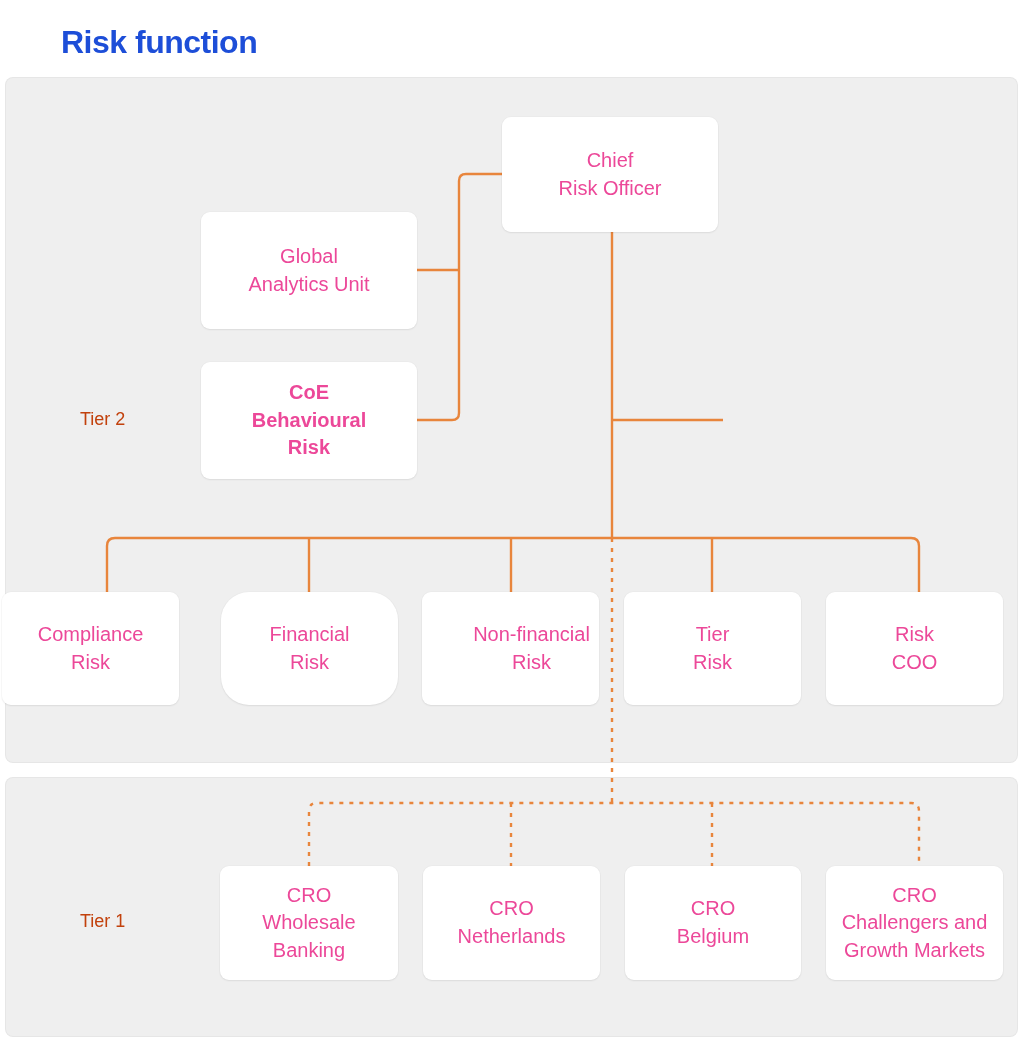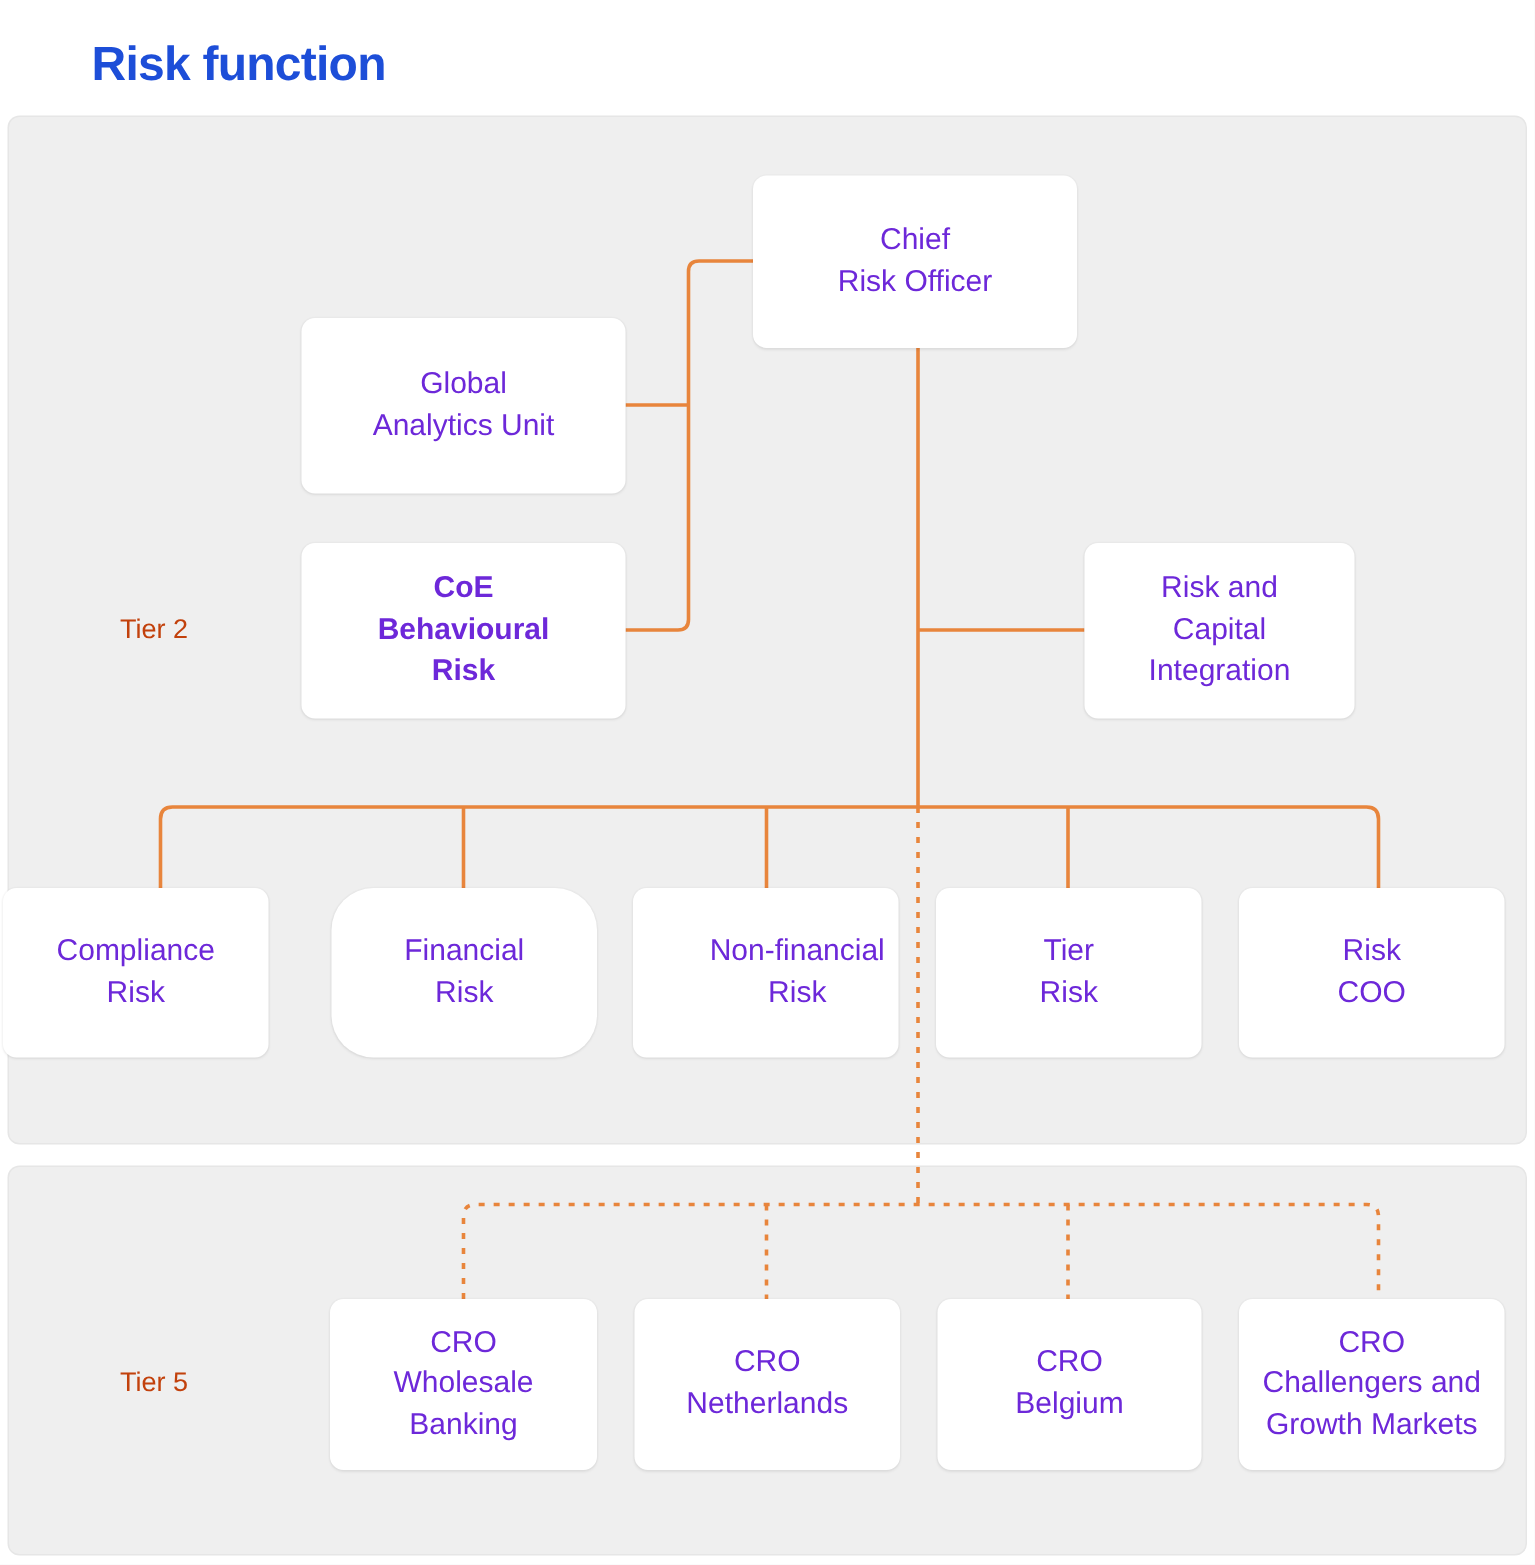--- a/index.html
+++ b/index.html
@@ -71,21 +71,21 @@
   
   .node {
     position: absolute;
     background: #FFFFFF;
     border-radius: 9px;
     box-shadow: 0 1px 2px rgba(0,0,0,0.07), 0 0 0 1px rgba(0,0,0,0.015);
     display: flex;
     align-items: center;
     justify-content: center;
     text-align: center;
-    color: #6d28d9;
+    color: #ec4899;
     font-size: 20px;
     line-height: 1.38;
     z-index: 3;
     box-sizing: border-box;
     padding: 4px 6px;
   }
   .node .label { white-space: pre-line; display: block; }
 
   
   #node-cro          { left: 502px; top: 117px; width: 216px; height: 115px; }
@@ -147,43 +147,38 @@
 
       <path d="M 612 538 L 612 803"></path>
 
       <path d="M 309 866 L 309 811 Q 309 803 317 803 L 911 803 Q 919 803 919 811 L 919 866"></path>
       <path d="M 511 803 L 511 866"></path>
       <path d="M 712 803 L 712 866"></path>
     </g>
   </svg>
 
   <div class="tier-label" id="tier2-label">Tier 2</div>
-  <div class="tier-label" id="tier1-label">Tier 5</div>
+  <div class="tier-label" id="tier1-label">Tier 1</div>
 
   <div class="node" id="node-cro">
     <span class="label">Chief
 Risk Officer</span>
   </div>
 
   <div class="node" id="node-gau">
     <span class="label">Global
 Analytics Unit</span>
   </div>
 
   <div class="node" id="node-coe">
     <span class="label">CoE
 Behavioural
 Risk</span>
   </div>
 
-  <div class="node" id="node-rci">
-    <span class="label">Risk and
-Capital
-Integration</span>
-  </div>
 
   <div class="node" id="node-compliance">
     <span class="label">Compliance
 Risk</span>
   </div>
 
   <div class="node" id="node-financial">
     <span class="label">Financial
 Risk</span>
   </div>

